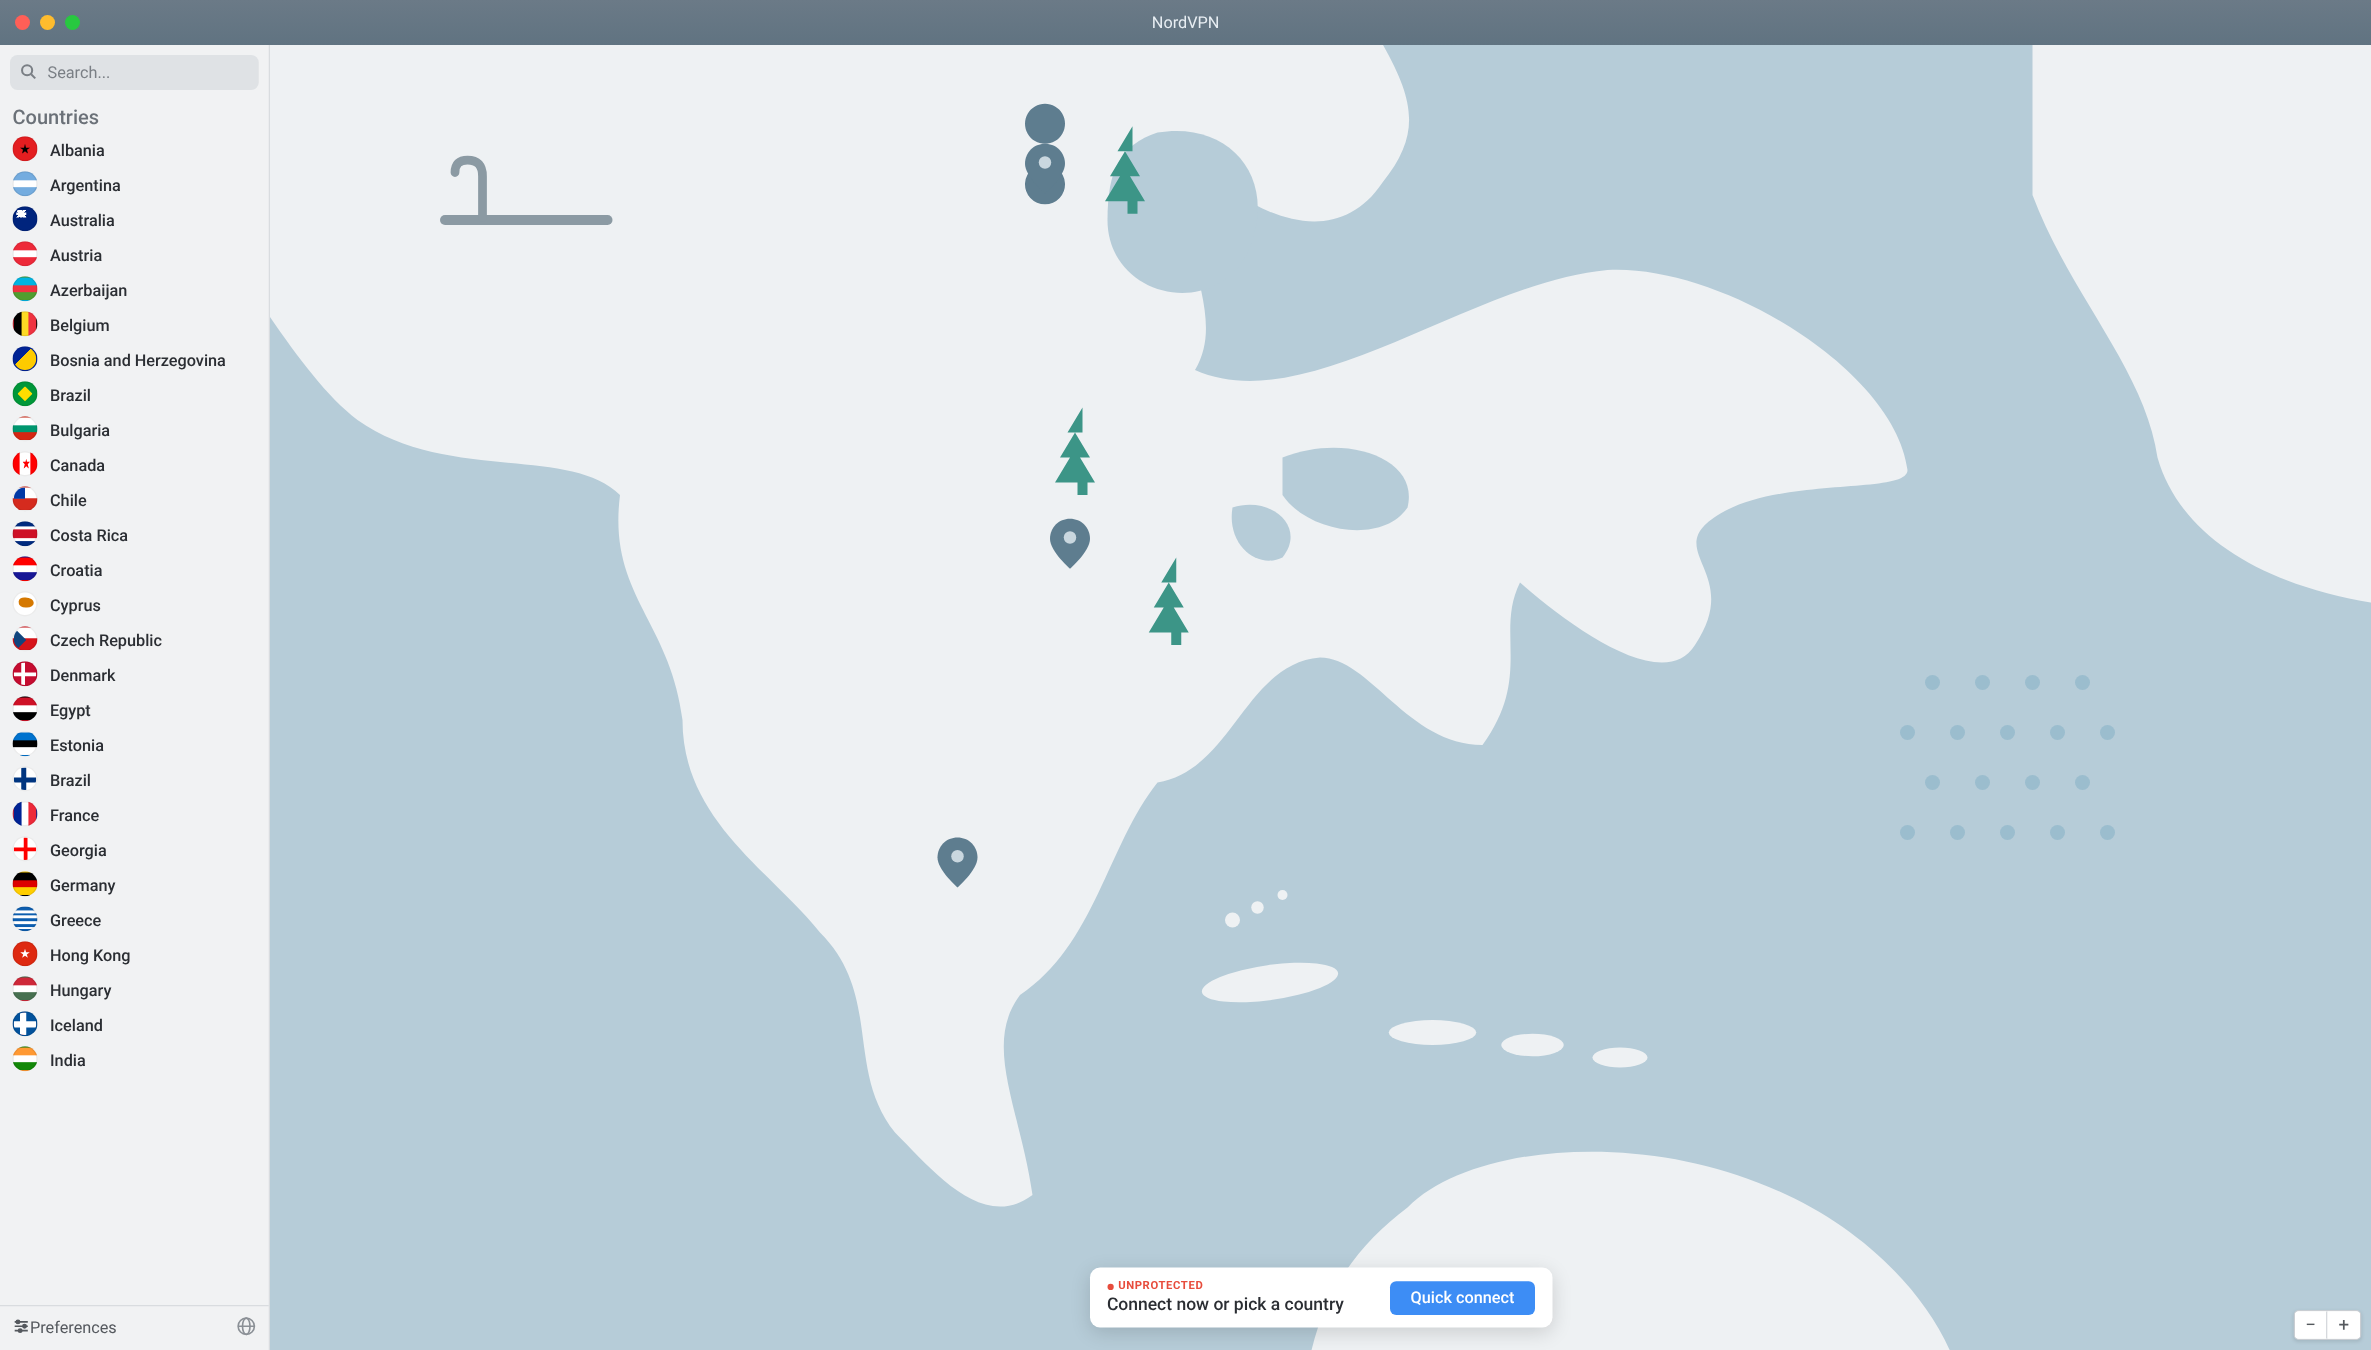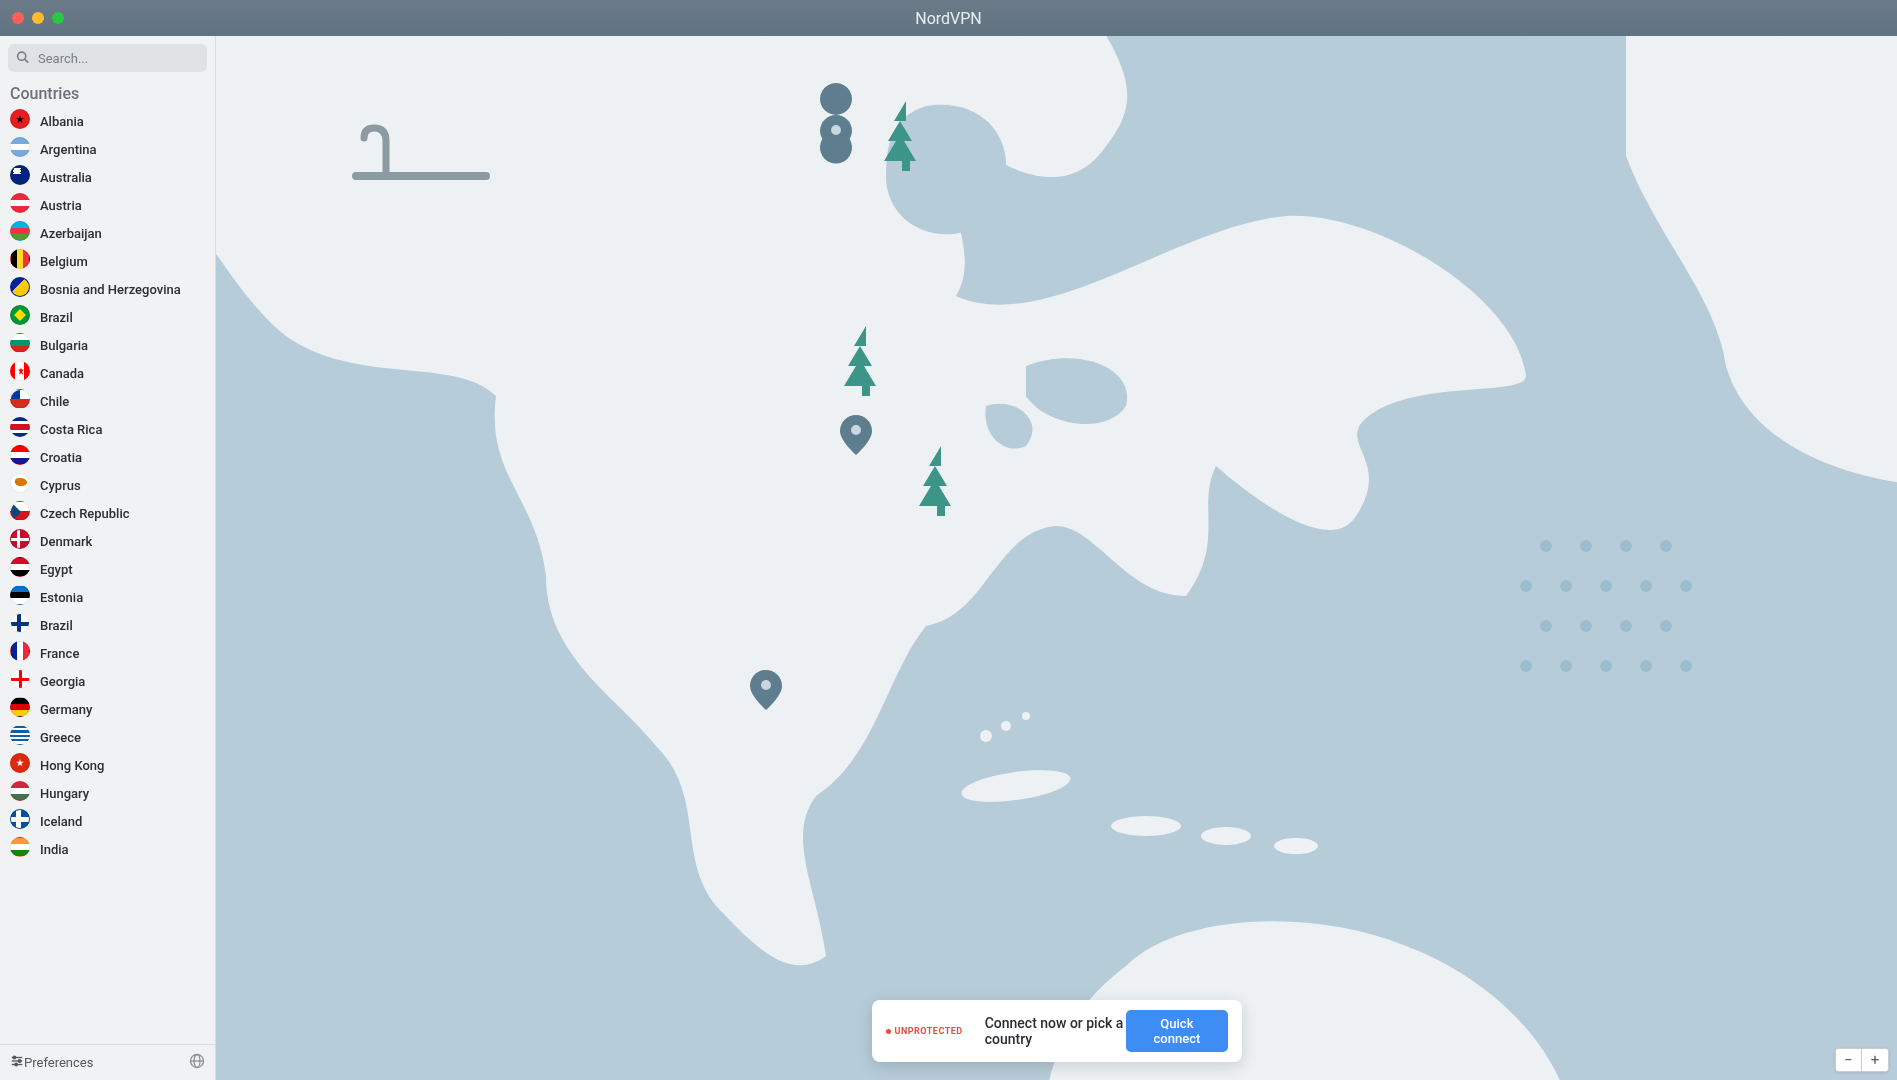--- a/index.html
+++ b/index.html
@@ -2,43 +2,43 @@
 <html><head>
 <meta charset="utf-8">
 <style>
 * { margin:0; padding:0; box-sizing:border-box; font-family:-apple-system,BlinkMacSystemFont,"Segoe UI",Roboto,sans-serif; }
 html,body { width:100%; height:100%; overflow:hidden; }
 .window { width:1897px; height:1080px; display:flex; flex-direction:column; background:#e9ecef; }
 .titlebar { height:36px; background:linear-gradient(#6b7a87,#607381); display:flex; align-items:center; position:relative; }
 .traffic-lights { display:flex; gap:8px; margin-left:12px; }
 .tl { width:12px; height:12px; border-radius:50%; }
 .tl-red{background:#ff5f57;} .tl-yellow{background:#febc2e;} .tl-green{background:#28c840;}
-.title { position:absolute; left:50%; transform:translateX(-50%); color:#e8eef3; font-size:16px; }
+.title { position:absolute; left:50%; transform:translateX(-50%); color:#e8eef3; font-size:13px; }
 .body { flex:1; display:flex; overflow:hidden; }
 .sidebar { width:216px; background:#f1f2f3; display:flex; flex-direction:column; border-right:1px solid #d9dcdf; }
 .search-wrap { padding:8px; }
 .search { position:relative; }
 .search input { width:100%; height:28px; border-radius:6px; border:none; background:#dfe2e5; padding:0 10px 0 30px; font-size:13px; color:#333; }
 .search input::placeholder { color:#7a7f85; }
 .search-icon { position:absolute; left:8px; top:50%; transform:translateY(-50%); color:#7a7f85; }
 .section-label { padding:4px 10px 2px; font-size:16px; color:#6b7178; font-weight:500; }
 .countries { flex:1; overflow-y:auto; }
 .country { display:flex; align-items:flex-end; gap:10px; padding:4px 10px; cursor:pointer; }
 .flag { width:20px; height:20px; border-radius:50%; flex-shrink:0; border:1px solid rgba(0,0,0,0.08); background:#ccc; position:relative; overflow:hidden; }
 .country-name { font-size:13px; color:#2b2e33; font-weight:500; }
 .footer { height:36px; border-top:1px solid #d9dcdf; display:flex; align-items:center; justify-content:space-between; padding:0 10px; }
 .prefs { display:flex; align-items:center; gap:0; color:#55595e; font-size:13px; cursor:pointer; }
 .globe { color:#8b9096; }
 .map { flex:1; position:relative; background:#b6ccd8; overflow:hidden; }
 .map svg { width:100%; height:100%; }
 .statusbar { position:absolute; bottom:18px; left:50%; transform:translateX(-50%); width:370px; background:#fff; border-radius:8px; box-shadow:0 4px 16px rgba(0,0,0,0.15); padding:10px 14px; display:flex; align-items:center; justify-content:space-between; }
-.status-left { display:flex; gap:2px; }
+.status-left { display:flex; flex-direction:column; gap:2px; }
 .status-tag { font-size:9px; font-weight:700; letter-spacing:0.5px; color:#e74c3c; display:flex; align-items:center; gap:4px; }
 .status-tag::before { content:""; width:5px; height:5px; background:#e74c3c; border-radius:50%; }
-.status-msg { font-size:14px; color:#2b2e33; font-weight:500;margin-left:20px; }
+.status-msg { font-size:14px; color:#2b2e33; font-weight:500; }
 .quick-btn { background:#3d8df5; color:#fff; border:none; border-radius:5px; padding:6px 16px; font-size:13px; font-weight:500; cursor:pointer; }
 .zoom { position:absolute; bottom:8px; right:8px; display:flex; background:#fff; border:1px solid #c9cdd2; border-radius:4px; overflow:hidden; box-shadow:0 1px 3px rgba(0,0,0,0.1); }
 .zoom button { width:26px; height:22px; border:none; background:#fff; color:#55595e; font-size:15px; cursor:pointer; display:flex; align-items:center; justify-content:center; }
 .zoom button:first-child { border-right:1px solid #c9cdd2; }
 
 
 .flag.al{background:#e41e20;} .flag.al::after{content:"";position:absolute;inset:5px;background:#000;clip-path:polygon(50% 0,60% 40%,100% 40%,70% 60%,80% 100%,50% 75%,20% 100%,30% 60%,0 40%,40% 40%);}
 .flag.ar{background:linear-gradient(#74acdf 33%,#fff 33% 66%,#74acdf 66%);} 
 .flag.au{background:#00247d;} .flag.au::after{content:"";position:absolute;left:2px;top:2px;width:8px;height:6px;background:linear-gradient(45deg,transparent 40%,#fff 40% 60%,transparent 60%),linear-gradient(-45deg,transparent 40%,#fff 40% 60%,transparent 60%),linear-gradient(#fff 0 0) center/100% 2px no-repeat,linear-gradient(#fff 0 0) center/2px 100% no-repeat;background-color:#00247d;}
 .flag.at{background:linear-gradient(#ed2939 33%,#fff 33% 66%,#ed2939 66%);}

